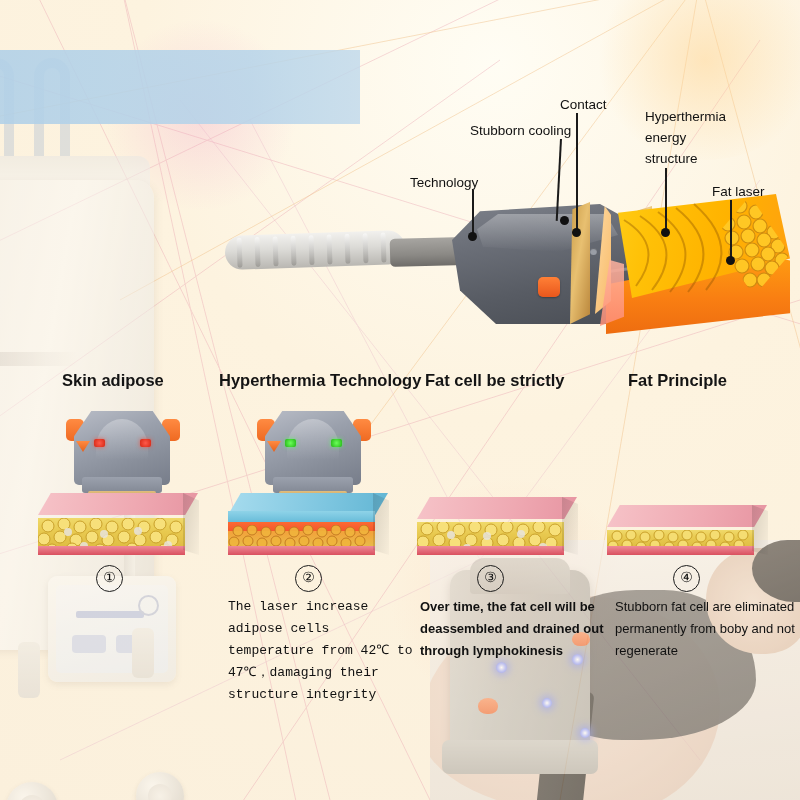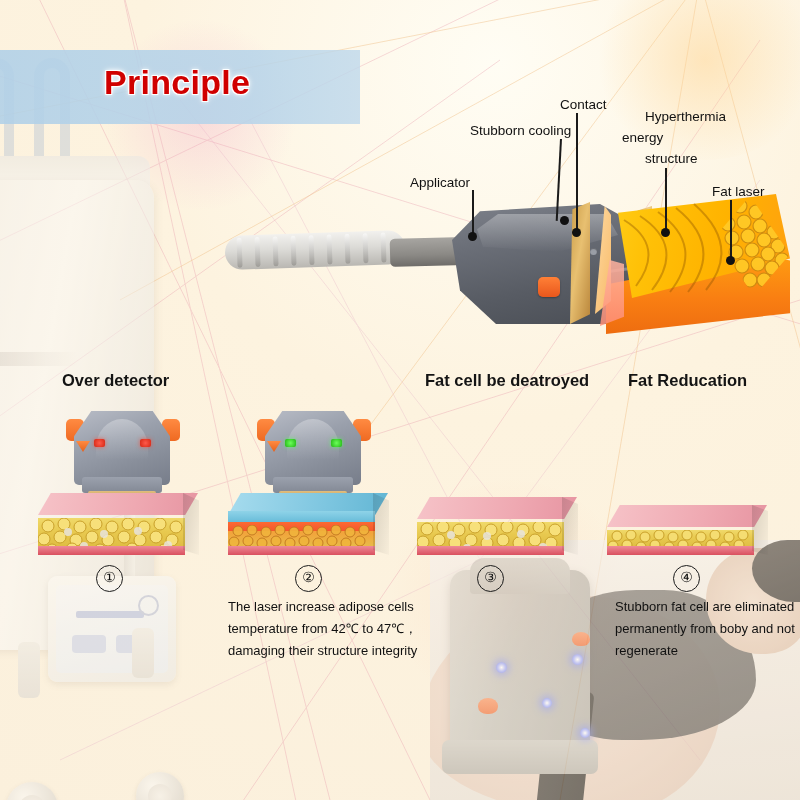--- a/index.html
+++ b/index.html
@@ -286,21 +286,20 @@
       <div class="ph-orange o1"></div>
       <div class="ph-orange o2"></div>
       <div class="led d1"></div>
       <div class="led d2"></div>
       <div class="led d3"></div>
       <div class="led d4"></div>
     </div>
   </div>
 
   <div class="banner"></div>
-  <div class="banner-title">Principle</div>
 
   <div class="hero">
     <div class="cable"></div>
     <div class="cable-rings">
       <div class="cring" style="left:12px"></div>
         <div class="cring" style="left:30px"></div>
       <div class="cring" style="left:48px"></div>
         <div class="cring" style="left:66px"></div>
       <div class="cring" style="left:84px"></div>
         <div class="cring" style="left:102px"></div>
@@ -357,43 +356,43 @@
             <circle cx="78" cy="74" r="7"></circle>
           <circle cx="56" cy="86" r="7"></circle>
             <circle cx="70" cy="86" r="7"></circle>
         </g>
       </svg>
       <div class="t-edge"></div>
       <div class="t-pink"></div>
     </div>
   </div>
 
-  <div class="lbl" style="left:410px;top:173px;">Applicator</div>
+  <div class="lbl" style="left:410px;top:173px;">Technology</div>
   <div class="leader" style="left:472px;top:190px;height:48px;"></div>
   <div class="ldot" style="left:468px;top:232px;"></div>
 
   <div class="lbl" style="left:470px;top:121px;">Stubborn cooling</div>
   <div class="leader" style="left:560px;top:139px;height:82px;transform:rotate(3deg);"></div>
   <div class="ldot" style="left:560px;top:216px;"></div>
 
   <div class="lbl" style="left:560px;top:95px;">Contact</div>
   <div class="leader" style="left:576px;top:113px;height:122px;"></div>
   <div class="ldot" style="left:572px;top:228px;"></div>
 
   <div class="lbl" style="left:645px;top:107px;">Hyperthermia</div>
-  <div class="lbl" style="left:622px;top:128px;">energy</div>
+  <div class="lbl" style="left:645px;top:128px;">energy</div>
   <div class="lbl" style="left:645px;top:149px;">structure</div>
   <div class="leader" style="left:665px;top:168px;height:66px;"></div>
   <div class="ldot" style="left:661px;top:228px;"></div>
 
   <div class="lbl" style="left:712px;top:182px;">Fat laser</div>
   <div class="leader" style="left:730px;top:200px;height:62px;"></div>
   <div class="ldot" style="left:726px;top:256px;"></div>
 
-  <div class="sec-head" style="left:62px;top:371px;">Over detector</div>
+  <div class="sec-head" style="left:62px;top:371px;">Skin adipose</div>
   <div class="head-unit" style="left:62px;top:405px;">
     <div class="hu-ear el"></div>
     <div class="hu-ear er"></div>
     <div class="hu-main"></div>
     <div class="hu-sheen"></div>
     <div class="hu-tab tl"></div>
     <div class="ind red" style="left:32px;top:34px;"></div>
     <div class="ind red" style="left:78px;top:34px;"></div>
     <div class="hu-skirt"></div>
     <div class="hu-gold"></div>
@@ -433,20 +432,21 @@
           <circle cx="100" cy="13" r="4"></circle>
           <circle cx="130" cy="27" r="4"></circle>
           <circle cx="46" cy="28" r="4"></circle>
       </g>
     </svg>
     <div class="sl-base" style="top:53px;"></div>
     <div class="sl-side"></div>
   </div>
   <div class="num" style="left:96px;top:565px;">①</div>
 
+  <div class="sec-head" style="left:219px;top:371px;">Hyperthermia Technology</div>
   <div class="head-unit" style="left:253px;top:405px;">
     <div class="hu-ear el"></div>
     <div class="hu-ear er"></div>
     <div class="hu-main"></div>
     <div class="hu-sheen"></div>
     <div class="hu-tab tl"></div>
     <div class="ind green" style="left:32px;top:34px;"></div>
     <div class="ind green" style="left:78px;top:34px;"></div>
     <div class="hu-skirt"></div>
     <div class="hu-gold"></div>
@@ -477,23 +477,23 @@
           <circle cx="90" cy="18" r="5"></circle>
           <circle cx="104" cy="16" r="5"></circle>
           <circle cx="118" cy="18" r="5"></circle>
           <circle cx="132" cy="16" r="5"></circle>
       </g>
     </svg>
     <div class="sl-base" style="top:53px;"></div>
     <div class="sl-side"></div>
   </div>
   <div class="num" style="left:295px;top:565px;">②</div>
-  <div class="body-txt" style="left:228px;top:596px;">The laser increase adipose cells temperature from 42℃ to 47℃，damaging their structure integrity</div>
-
-  <div class="sec-head" style="left:425px;top:371px;">Fat cell be deatroyed</div>
+  <div class="body-txt" style="left:228px;top:596px;font-family:Liberation Mono, monospace;">The laser increase adipose cells temperature from 42℃ to 47℃，damaging their structure integrity</div>
+
+  <div class="sec-head" style="left:425px;top:371px;">Fat cell be strictly</div>
   <div class="slab" style="left:417px;top:497px;width:160px;height:58px;">
     <div class="sl-top"></div>
     <div class="sl-fat" style="height:30px;"></div>
     <svg class="cellwrap" height="30" width="148">
       <g fill="#f7e07a" stroke="#c9a02a" stroke-width="1">
         <circle cx="10" cy="7" r="6"></circle>
           <circle cx="26" cy="5" r="6"></circle>
           <circle cx="42" cy="8" r="6"></circle>
           <circle cx="58" cy="5" r="6"></circle>
         <circle cx="74" cy="8" r="6"></circle>
@@ -516,22 +516,23 @@
           <circle cx="70" cy="14" r="4"></circle>
           <circle cx="104" cy="12" r="4"></circle>
           <circle cx="126" cy="25" r="4"></circle>
           <circle cx="50" cy="26" r="4"></circle>
       </g>
     </svg>
     <div class="sl-base" style="top:49px;"></div>
     <div class="sl-side"></div>
   </div>
   <div class="num" style="left:477px;top:565px;">③</div>
-
-  <div class="sec-head" style="left:628px;top:371px;">Fat Reducation</div>
+  <div class="body-txt bold" style="left:420px;top:596px;">Over time, the fat cell will be deassembled and drained out through lymphokinesis</div>
+
+  <div class="sec-head" style="left:628px;top:371px;">Fat Principle</div>
   <div class="slab" style="left:607px;top:505px;width:160px;height:50px;">
     <div class="sl-top"></div>
     <div class="sl-fat" style="height:20px;"></div>
     <svg class="cellwrap" height="20" width="148">
       <g fill="#f5dd72" stroke="#c9a02a" stroke-width="1">
         <circle cx="10" cy="6" r="5"></circle>
           <circle cx="24" cy="5" r="5"></circle>
           <circle cx="38" cy="7" r="5"></circle>
           <circle cx="52" cy="5" r="5"></circle>
         <circle cx="66" cy="7" r="5"></circle>

